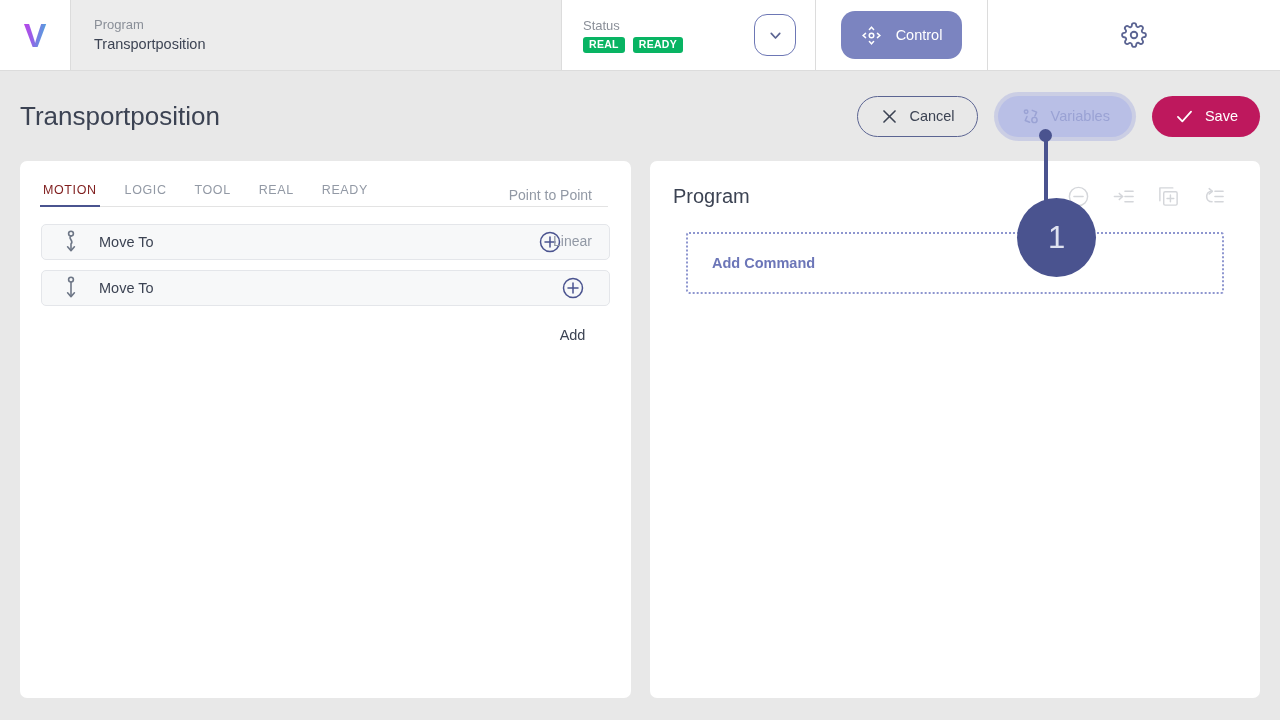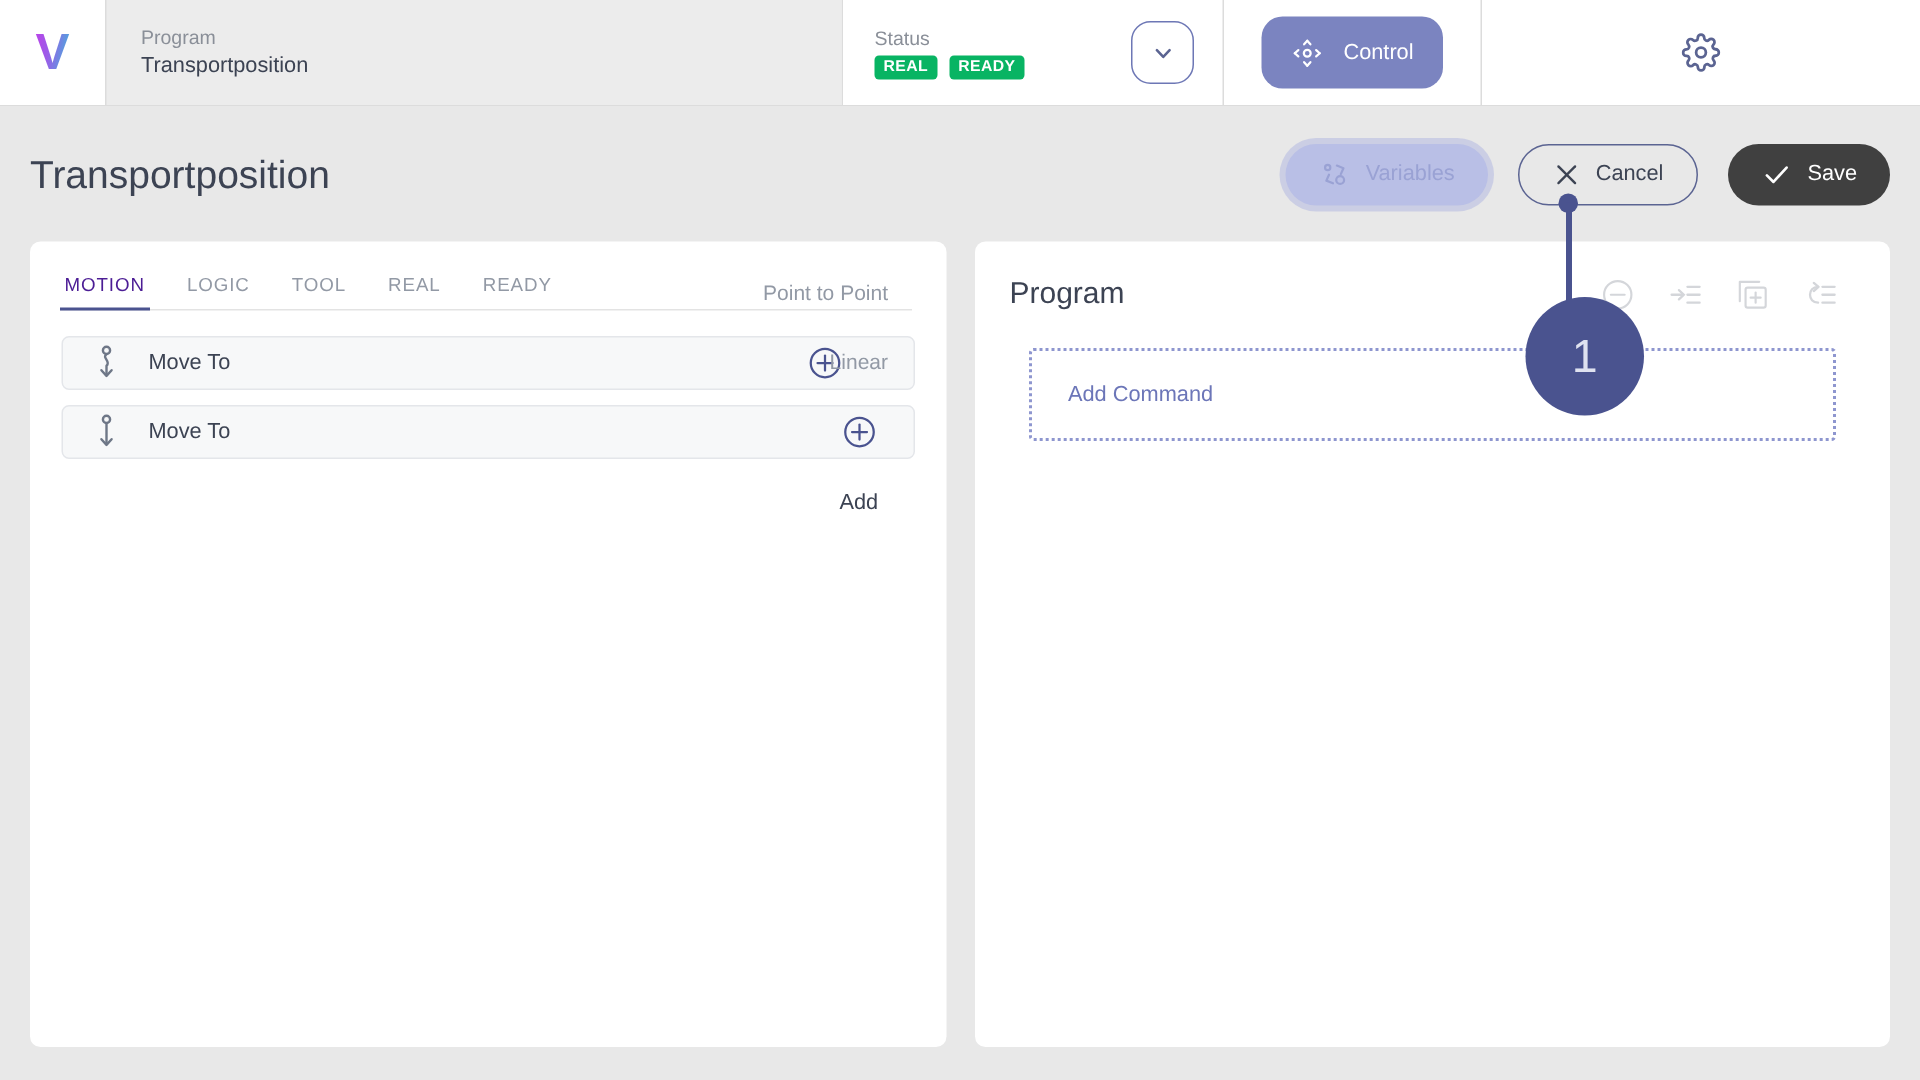--- a/index.html
+++ b/index.html
@@ -104,21 +104,21 @@
   .btn {
     height: 41px; border-radius: 21px; display: flex; align-items: center;
     gap: 10px; padding: 0 22px; font-size: 14.5px; cursor: pointer;
     font-family: inherit; border: none;
   }
   .btn-cancel { background: transparent; border: 1.4px solid #5b6492; color: #3c4353; }
   .btn-variables {
     background: #b9bfe6; color: #9aa2d4; cursor: default;
     box-shadow: 0 0 0 4px rgba(168,176,225,.45);
   }
-  .btn-save { background: #404040; color: #fff; }
+  .btn-save { background: #be185d; color: #fff; }
 
   
   .tour-marker { position: absolute; left: 1017px; top: 117px; width: 56px; height: 160px; pointer-events: none; }
   .tour-dot { position: absolute; left: 22px; top: 12px; width: 13px; height: 13px; border-radius: 50%; background: #4a538f; }
   .tour-line { position: absolute; left: 26.5px; top: 18px; width: 4px; height: 68px; background: #4a538f; }
   .tour-bubble {
     position: absolute; left: 0; top: 81px; width: 79px; height: 79px; border-radius: 50%;
     background: #4a538f; color: #dfe2f0; display: flex; align-items: center; justify-content: center;
     font-size: 31px;
   }
@@ -137,21 +137,21 @@
 
   
   .tabs {
     display: flex; gap: 26px; margin: 22px 23px 0 20px;
     border-bottom: 1px solid #e3e3e3; padding-left: 2px;
   }
   .tab {
     font-size: 12.5px; letter-spacing: .6px; color: #9299a5;
     padding: 0 1px 9px 1px; cursor: pointer; position: relative;
   }
-  .tab.active { color: #4c1d95; }
+  .tab.active { color: #7f1d1d; }
   .tab.active::after {
     content: ''; position: absolute; left: -2px; right: -2px; bottom: -1px;
     height: 2.5px; background: #4a538f;
   }
 
   
   .cmd-list { padding: 17px 21px 0 21px; display: flex; flex-direction: column; gap: 10px; }
   .cmd-row {
     height: 36px; background: #f7f8f9; border: 1px solid #e4e6ea; border-radius: 5px;
     display: flex; align-items: center; padding: 0 17px 0 16px; cursor: pointer;
@@ -161,21 +161,21 @@
   .cmd-right { margin-left: auto; display: flex; align-items: center; gap: 27px; flex-direction: column; }
   .cmd-mode { font-size: 14px; color: #9299a5; }
   .cmd-add { font-size: 14.5px; color: #3c4353; }
 
   
   .dropzone {
     margin: 24px 36px 0 36px; height: 62px;
     border: 2px dotted #8e96cf; border-radius: 3px;
     display: flex; align-items: center; padding-left: 24px;
   }
-  .dropzone-text { font-size: 14.5px; color: #6c76b8; }
+  .dropzone-text { font-size: 14.5px; color: #6c76b8; font-weight: bold; }
 
   svg { display: block; }
 </style>
 </head>
 <body>
 
 <div class="topbar">
   <div class="logo-cell">
     <span class="logo-v">V</span>
   </div>
@@ -225,36 +225,36 @@
         <path d="M19.4 15a1.65 1.65 0 0 0 .33 1.82l.06.06a2 2 0 1 1-2.83 2.83l-.06-.06a1.65 1.65 0 0 0-1.82-.33 1.65 1.65 0 0 0-1 1.51V21a2 2 0 0 1-4 0v-.09A1.65 1.65 0 0 0 9 19.4a1.65 1.65 0 0 0-1.82.33l-.06.06a2 2 0 1 1-2.83-2.83l.06-.06a1.65 1.65 0 0 0 .33-1.82 1.65 1.65 0 0 0-1.51-1H3a2 2 0 0 1 0-4h.09A1.65 1.65 0 0 0 4.6 9a1.65 1.65 0 0 0-.33-1.82l-.06-.06a2 2 0 1 1 2.83-2.83l.06.06a1.65 1.65 0 0 0 1.82.33H9a1.65 1.65 0 0 0 1-1.51V3a2 2 0 0 1 4 0v.09a1.65 1.65 0 0 0 1 1.51 1.65 1.65 0 0 0 1.82-.33l.06-.06a2 2 0 1 1 2.83 2.83l-.06.06a1.65 1.65 0 0 0-.33 1.82V9a1.65 1.65 0 0 0 1.51 1H21a2 2 0 0 1 0 4h-.09a1.65 1.65 0 0 0-1.51 1z"></path>
       </svg>
     </button>
   </div>
 </div>
 
 <div class="pagehead">
   <h1 class="page-title">Transportposition</h1>
 
   <div class="head-actions">
+    <button class="btn btn-cancel">
+      <svg width="19" height="19" viewBox="0 0 24 24" fill="none" stroke="#3c4353" stroke-width="2" stroke-linecap="round">
+        <line x1="5" y1="5" x2="19" y2="19"></line>
+          <line x1="19" y1="5" x2="5" y2="19"></line>
+      </svg>
+      <span>Cancel</span>
+    </button>
+
     <button class="btn btn-variables">
       <svg width="21" height="21" viewBox="0 0 24 24" fill="none" stroke="#9aa2d4" stroke-width="1.7" stroke-linecap="round" stroke-linejoin="round">
         <circle cx="7" cy="6.5" r="2"></circle>
         <circle cx="16.5" cy="16" r="3"></circle>
         <polyline points="14 5 19 7 17 11.5"></polyline>
         <polyline points="11 18.5 6 16.5 8 12"></polyline>
       </svg>
       <span>Variables</span>
-    </button>
-
-    <button class="btn btn-cancel">
-      <svg width="19" height="19" viewBox="0 0 24 24" fill="none" stroke="#3c4353" stroke-width="2" stroke-linecap="round">
-        <line x1="5" y1="5" x2="19" y2="19"></line>
-          <line x1="19" y1="5" x2="5" y2="19"></line>
-      </svg>
-      <span>Cancel</span>
     </button>
 
     <button class="btn btn-save">
       <svg width="21" height="21" viewBox="0 0 24 24" fill="none" stroke="#ffffff" stroke-width="2" stroke-linecap="round" stroke-linejoin="round">
         <polyline points="4.5 12.5 9.5 17.5 19.5 6.5"></polyline>
       </svg>
       <span>Save</span>
     </button>
   </div>
 </div>

